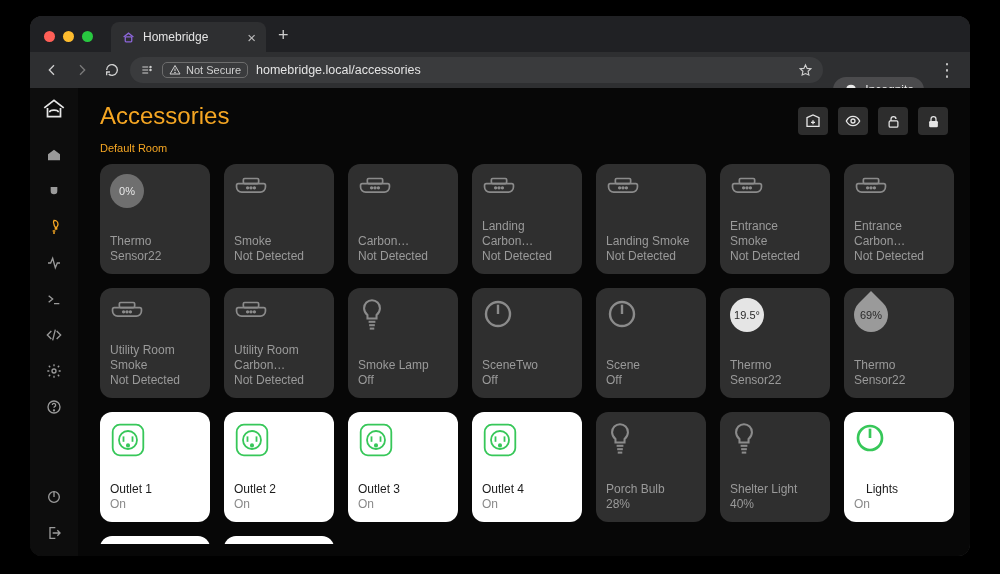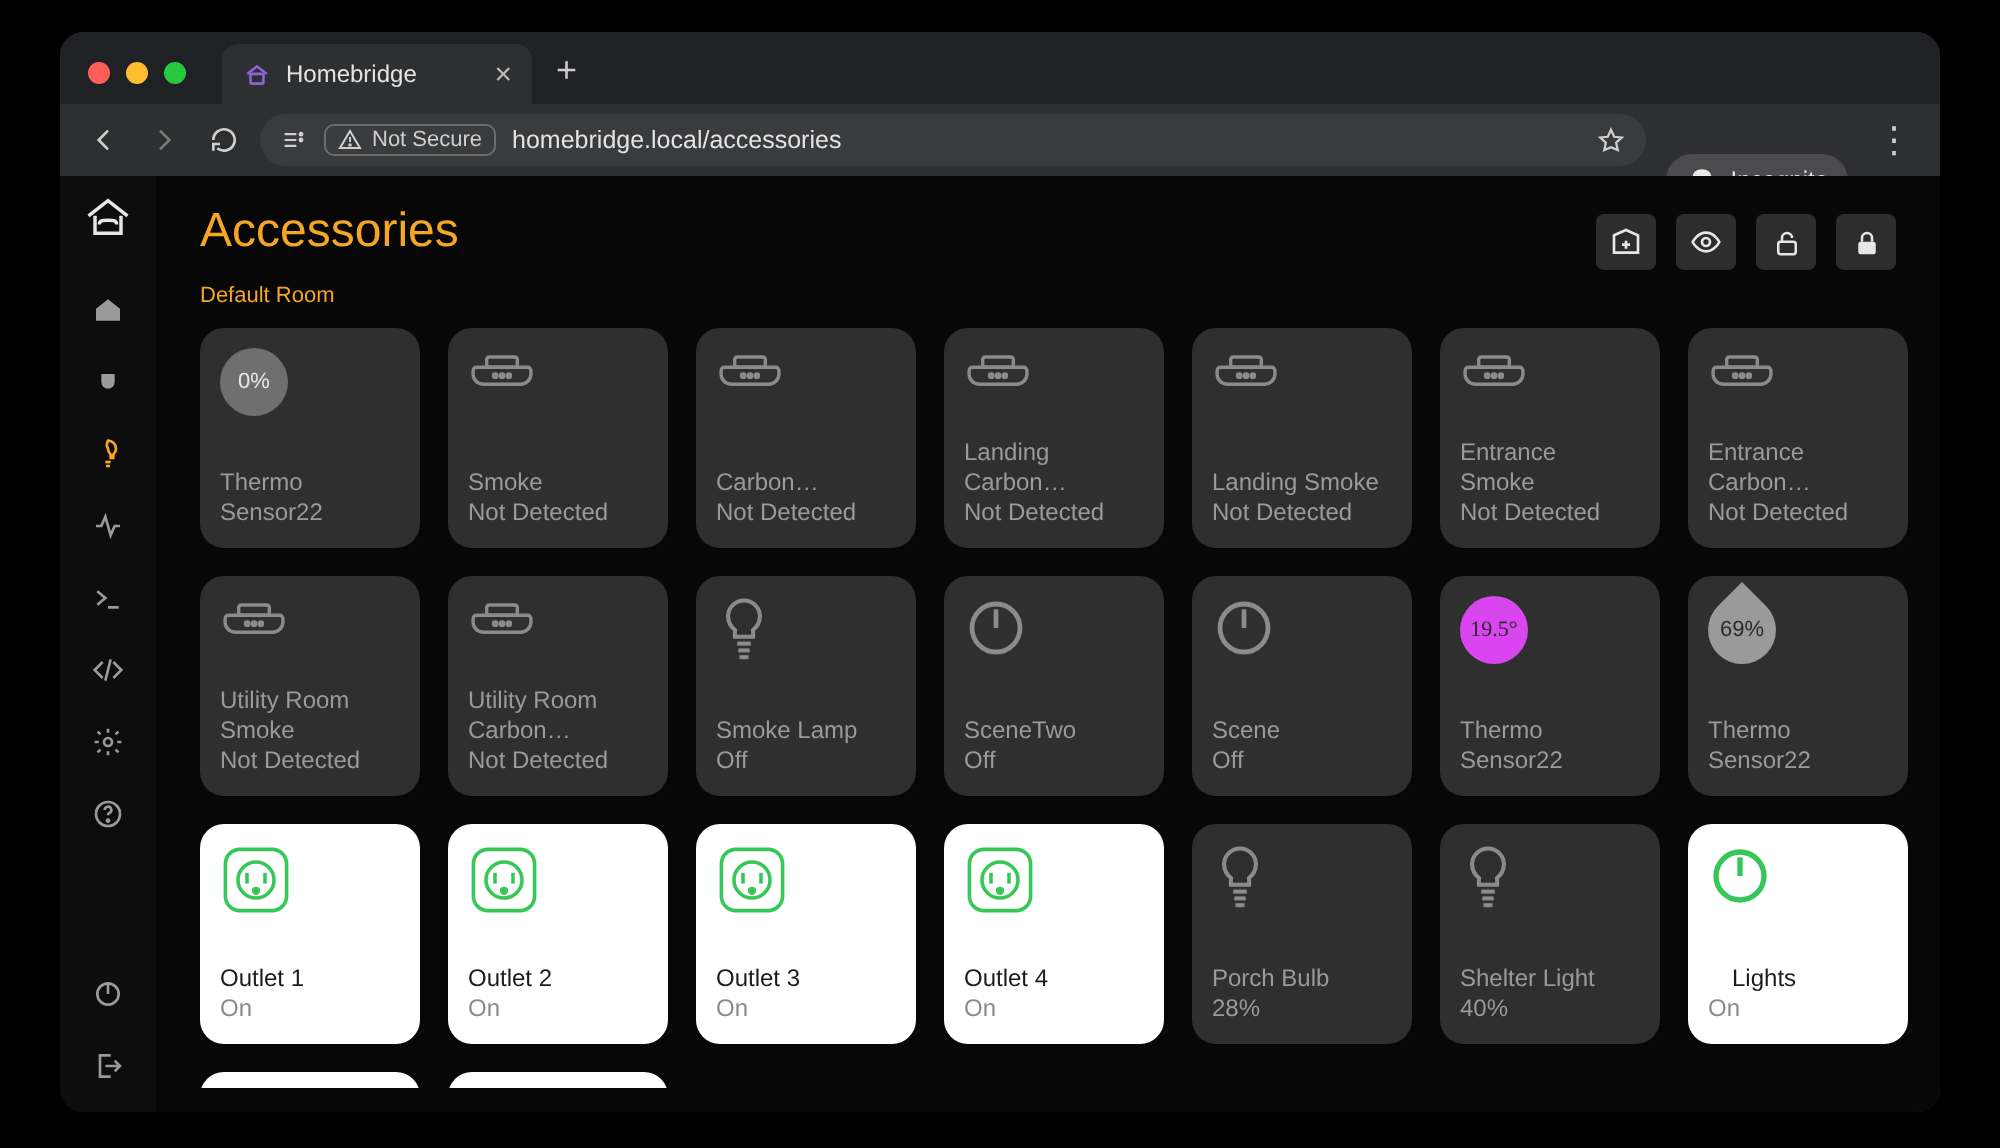--- a/index.html
+++ b/index.html
@@ -205,21 +205,21 @@
   .tile-state { color: var(--muted); }
   .tile.on .tile-name, .tile.on .tile-name-2 { color:#1c1c1c; }
 
   .circle-badge {
     width:34px; height:34px; border-radius:50%;
     background:#6f6f6f;
     color:#e8e8e8;
     display:flex; align-items:center; justify-content:center;
     font-size:11px;
   }
-  .circle-badge.lighter { background:#d946ef; color:#2a2a2a;font-family:Liberation Serif, serif; }
+  .circle-badge.lighter { background:#e5e5e5; color:#2a2a2a; }
   .drop-shape {
     width:34px; height:34px;
     background:#9a9a9a;
     border-radius: 0 50% 50% 50%;
     transform: rotate(45deg);
     display:flex; align-items:center; justify-content:center;
   }
   .drop-shape span { transform: rotate(-45deg); font-size:11px; color:#2a2a2a;}
 
   .row4-partial {

